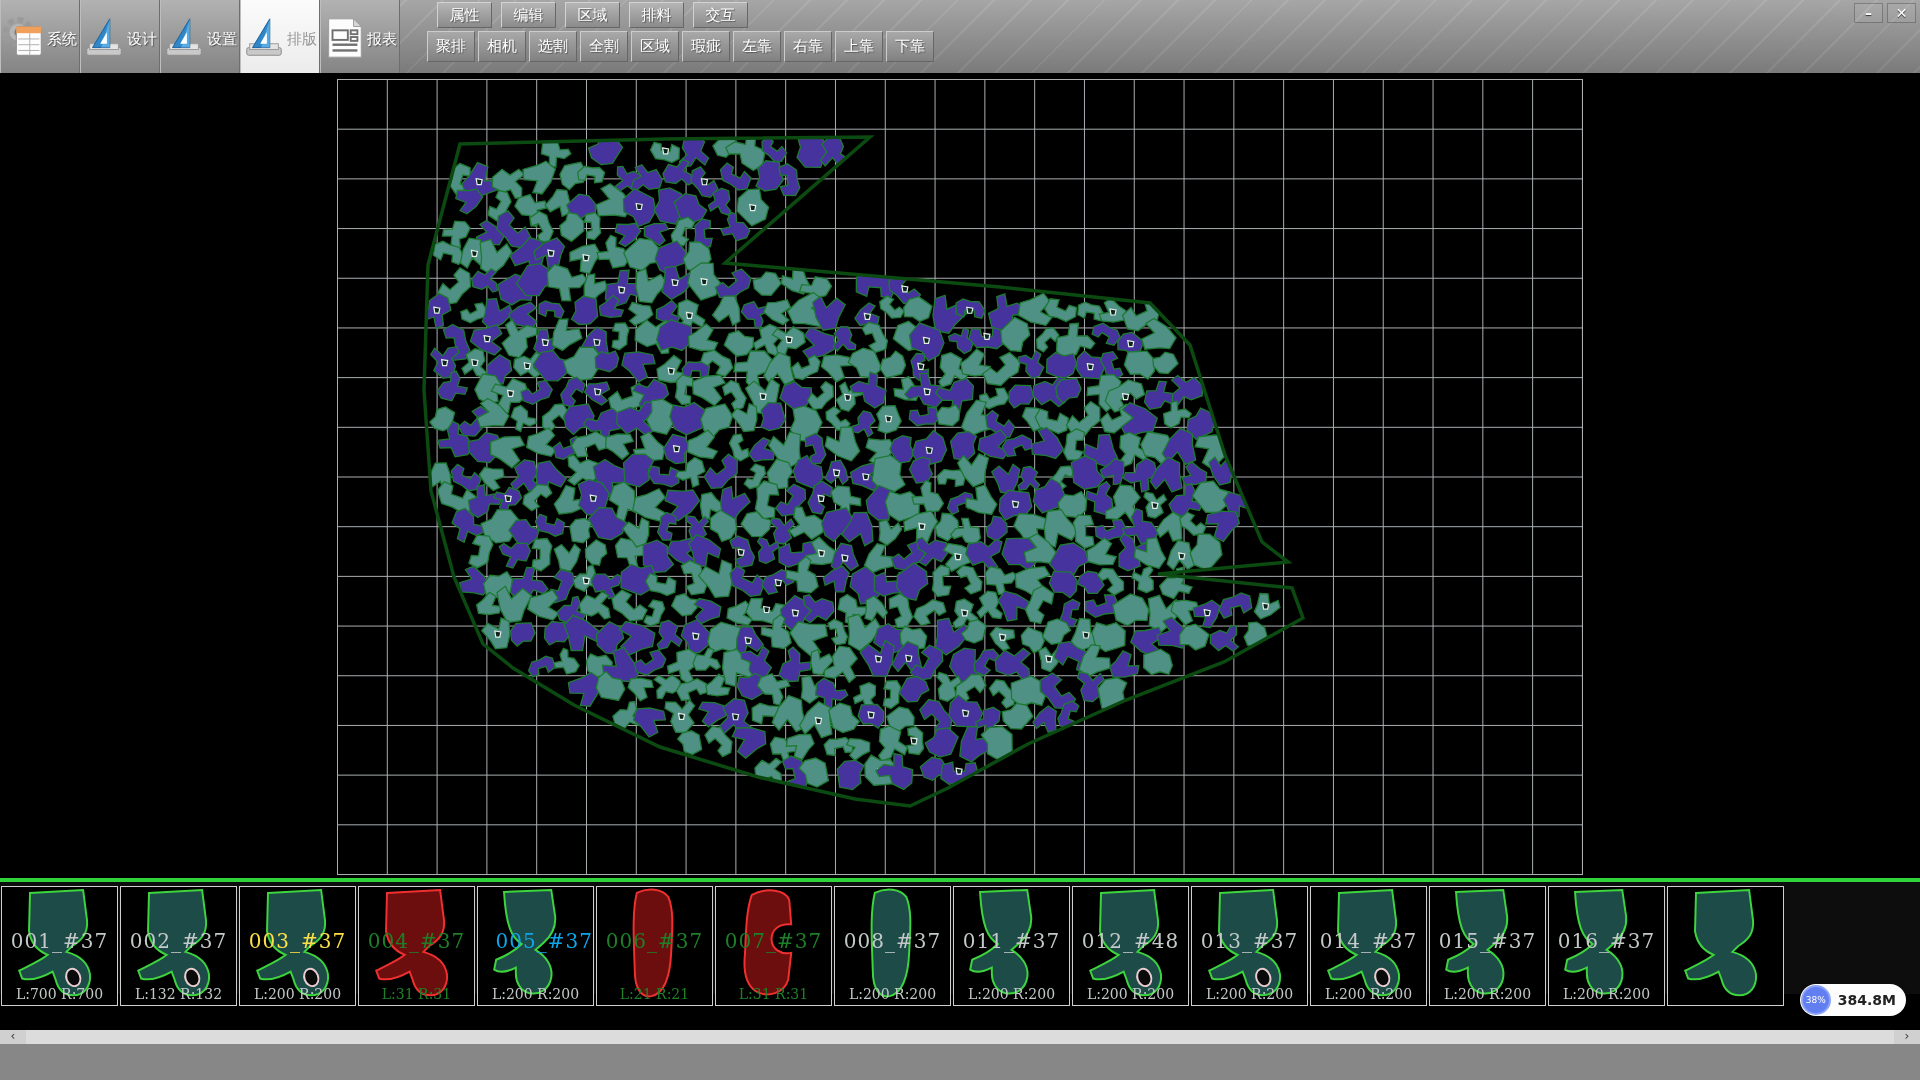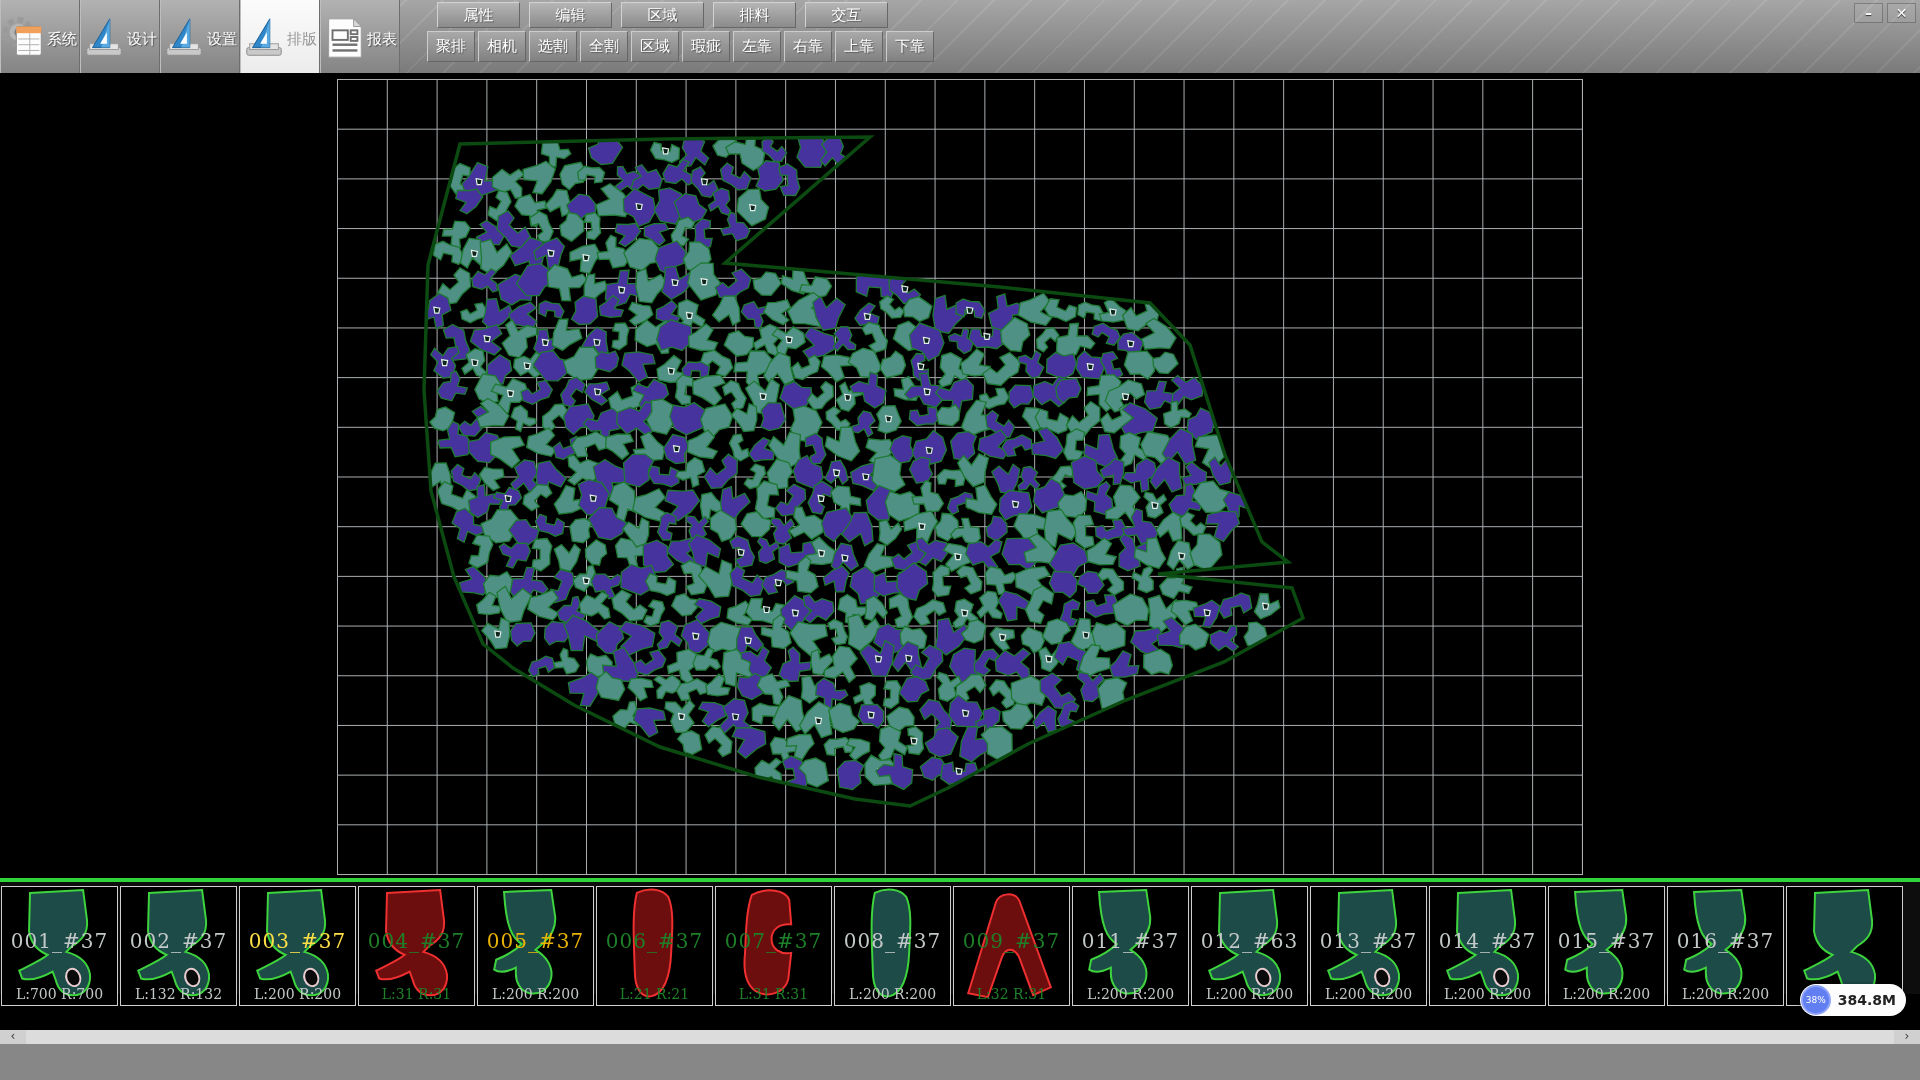--- a/index.html
+++ b/index.html
@@ -15,21 +15,21 @@
   .mode-btn { width:80px; height:73px; display:flex; flex-direction:row; align-items:center;
     justify-content:flex-start; padding-top:3px; cursor:default;
     border-left:1px solid #bdbdbd; border-right:1px solid #6e6e6e;
     background:linear-gradient(#b2b2b2,#848484); }
   .mode-btn.selected { background:linear-gradient(#fbfbfb,#ececec); }
   .mode-btn .ic { width:46px; height:46px; }
   .mode-btn .lbl { font-size:15px; color:#fff; text-shadow:1px 1px 1px #4c4c4c; margin-top:2px; }
   .mode-btn.selected .lbl { color:#979797; text-shadow:none; }
 
   .menu-row { position:absolute; left:437px; top:2px; display:flex; gap:9px; }
-  .menu-btn { width:83px; height:26px; font-size:15px; line-height:24px; text-align:center;
+  .menu-btn { width:55px; height:26px; font-size:15px; line-height:24px; text-align:center;
     color:#fff; text-shadow:1px 1px 1px #565656;
     background:linear-gradient(#b5b5b5,#8b8b8b);
     border:1px solid; border-color:#d2d2d2 #676767 #676767 #d2d2d2; }
   .tool-row { position:absolute; left:427px; top:31px; display:flex; gap:3px; }
   .tool-btn { width:48px; height:31px; font-size:15px; line-height:29px; text-align:center;
     color:#fff; text-shadow:1px 1px 1px #565656;
     background:linear-gradient(#a9a9a9,#818181);
     border:1px solid; border-color:#cccccc #666 #666 #cccccc; }
 
   .win-controls { position:absolute; right:4px; top:3px; display:flex; gap:4px; }
@@ -788,21 +788,21 @@
           <svg viewBox="0 0 100 120" preserveAspectRatio="xMidYMid meet">
             <path d="M20,6 L74,3 L78,34 C79,47 73,54 63,60 L57,66 C68,69 79,76 81,89 C82,101 75,110 64,110 C53,110 48,102 46,94 L43,86 C34,91 22,96 12,93 L9,85 C19,80 31,75 38,69 C28,65 21,57 19,45 Z" fill="#6d0e0e" stroke="#f03030" stroke-width="2"></path>
           </svg>
           <div class="id" style="color: rgb(29, 128, 40);">004_#37</div>
           <div class="lr" style="color: rgb(29, 128, 40);">L:31 R:31</div>
         </div>
         <div class="cell">
           <svg viewBox="0 0 100 120" preserveAspectRatio="xMidYMid meet">
             <path d="M18,5 L66,3 L70,30 C71,42 66,50 58,57 L50,64 C60,70 68,80 66,92 C64,104 54,110 44,108 C34,106 30,96 30,88 L30,82 C22,86 14,88 8,84 L10,74 C20,70 30,64 36,58 C26,52 20,40 18,5 Z" fill="#1d4b48" stroke="#3ed43e" stroke-width="2"></path>
           </svg>
-          <div class="id" style="color: #eab308;">005_#37</div>
+          <div class="id" style="color: #0ea5e9; text-align: right;">005_#37</div>
           <div class="lr" style="color: rgb(195, 200, 200);">L:200 R:200</div>
         </div>
         <div class="cell">
           <svg viewBox="0 0 100 120" preserveAspectRatio="xMidYMid meet">
             <path d="M32,6 C44,0 58,2 64,10 C70,24 68,44 67,66 C66,90 60,108 47,111 C36,113 30,102 30,86 C29,56 27,26 32,6 Z" fill="#6d0e0e" stroke="#f03030" stroke-width="2"></path>
           </svg>
           <div class="id" style="color: rgb(29, 128, 40);">006_#37</div>
           <div class="lr" style="color: rgb(29, 128, 40);">L:21 R:21</div>
         </div>
         <div class="cell">
@@ -814,38 +814,31 @@
         </div>
         <div class="cell">
           <svg viewBox="0 0 100 120" preserveAspectRatio="xMidYMid meet">
             <path d="M32,6 C44,0 58,2 64,10 C70,24 68,44 67,66 C66,90 60,108 47,111 C36,113 30,102 30,86 C29,56 27,26 32,6 Z" fill="#1d4b48" stroke="#3ed43e" stroke-width="2"></path>
           </svg>
           <div class="id" style="color: rgb(195, 200, 200);">008_#37</div>
           <div class="lr" style="color: rgb(195, 200, 200);">L:200 R:200</div>
         </div>
         <div class="cell">
           <svg viewBox="0 0 100 120" preserveAspectRatio="xMidYMid meet">
-            <path d="M6,108 L34,16 C38,5 54,5 58,14 L90,102 L72,110 L58,72 C53,61 44,61 40,72 L26,112 Z" fill="#6d0e0e" stroke="#f03030" stroke-width="2"></path>
-          </svg>
-          <div class="id" style="color: rgb(29, 128, 40);">009_#37</div>
-          <div class="lr" style="color: rgb(29, 128, 40);">L:32 R:31</div>
-        </div>
-        <div class="cell">
-          <svg viewBox="0 0 100 120" preserveAspectRatio="xMidYMid meet">
             <path d="M18,5 L66,3 L70,30 C71,42 66,50 58,57 L50,64 C60,70 68,80 66,92 C64,104 54,110 44,108 C34,106 30,96 30,88 L30,82 C22,86 14,88 8,84 L10,74 C20,70 30,64 36,58 C26,52 20,40 18,5 Z" fill="#1d4b48" stroke="#3ed43e" stroke-width="2"></path>
           </svg>
           <div class="id" style="color: rgb(195, 200, 200);">011_#37</div>
           <div class="lr" style="color: rgb(195, 200, 200);">L:200 R:200</div>
         </div>
         <div class="cell">
           <svg viewBox="0 0 100 120" preserveAspectRatio="xMidYMid meet">
             <path d="M20,6 L74,3 L78,34 C79,47 73,54 63,60 L57,66 C68,69 79,76 81,89 C82,101 75,110 64,110 C53,110 48,102 46,94 L43,86 C34,91 22,96 12,93 L9,85 C19,80 31,75 38,69 C28,65 21,57 19,45 Z" fill="#1d4b48" stroke="#3ed43e" stroke-width="2"></path>
             <ellipse cx="64" cy="92" rx="7" ry="9" transform="rotate(-20 64 92)" fill="#0a0a0a" stroke="#e9cdd1" stroke-width="2"></ellipse>
           </svg>
-          <div class="id" style="color: rgb(195, 200, 200);">012_#63</div>
+          <div class="id" style="color: rgb(195, 200, 200);">012_#48</div>
           <div class="lr" style="color: rgb(195, 200, 200);">L:200 R:200</div>
         </div>
         <div class="cell">
           <svg viewBox="0 0 100 120" preserveAspectRatio="xMidYMid meet">
             <path d="M20,6 L74,3 L78,34 C79,47 73,54 63,60 L57,66 C68,69 79,76 81,89 C82,101 75,110 64,110 C53,110 48,102 46,94 L43,86 C34,91 22,96 12,93 L9,85 C19,80 31,75 38,69 C28,65 21,57 19,45 Z" fill="#1d4b48" stroke="#3ed43e" stroke-width="2"></path>
             <ellipse cx="64" cy="92" rx="7" ry="9" transform="rotate(-20 64 92)" fill="#0a0a0a" stroke="#e9cdd1" stroke-width="2"></ellipse>
           </svg>
           <div class="id" style="color: rgb(195, 200, 200);">013_#37</div>
           <div class="lr" style="color: rgb(195, 200, 200);">L:200 R:200</div>
         </div>

